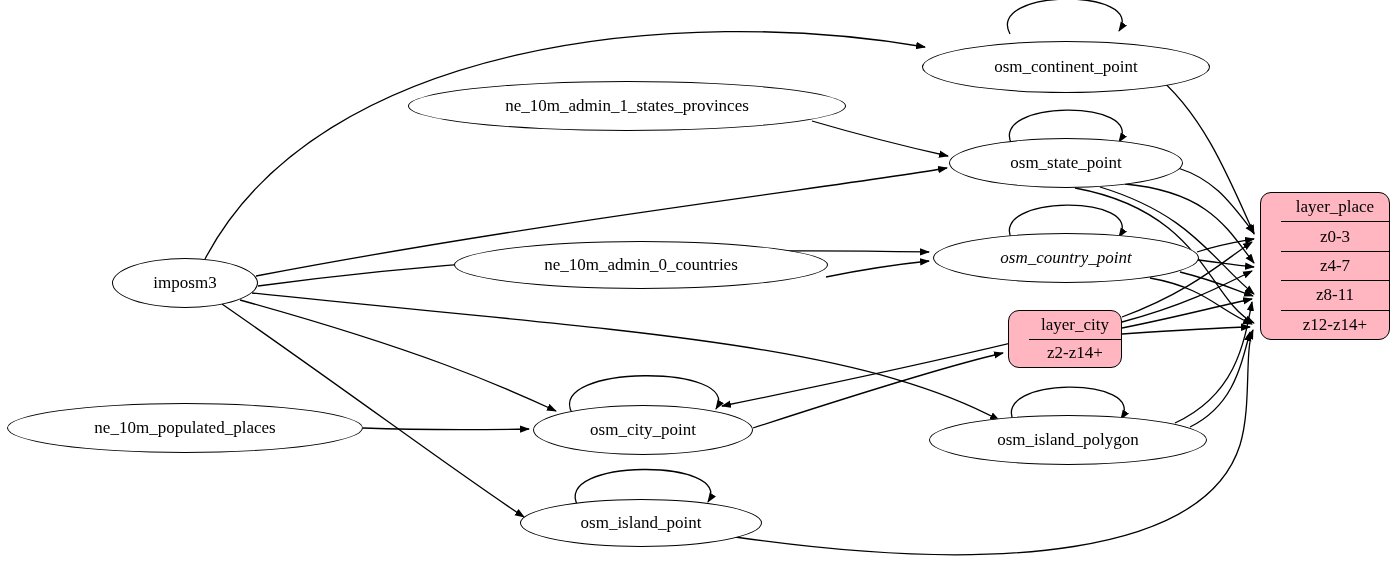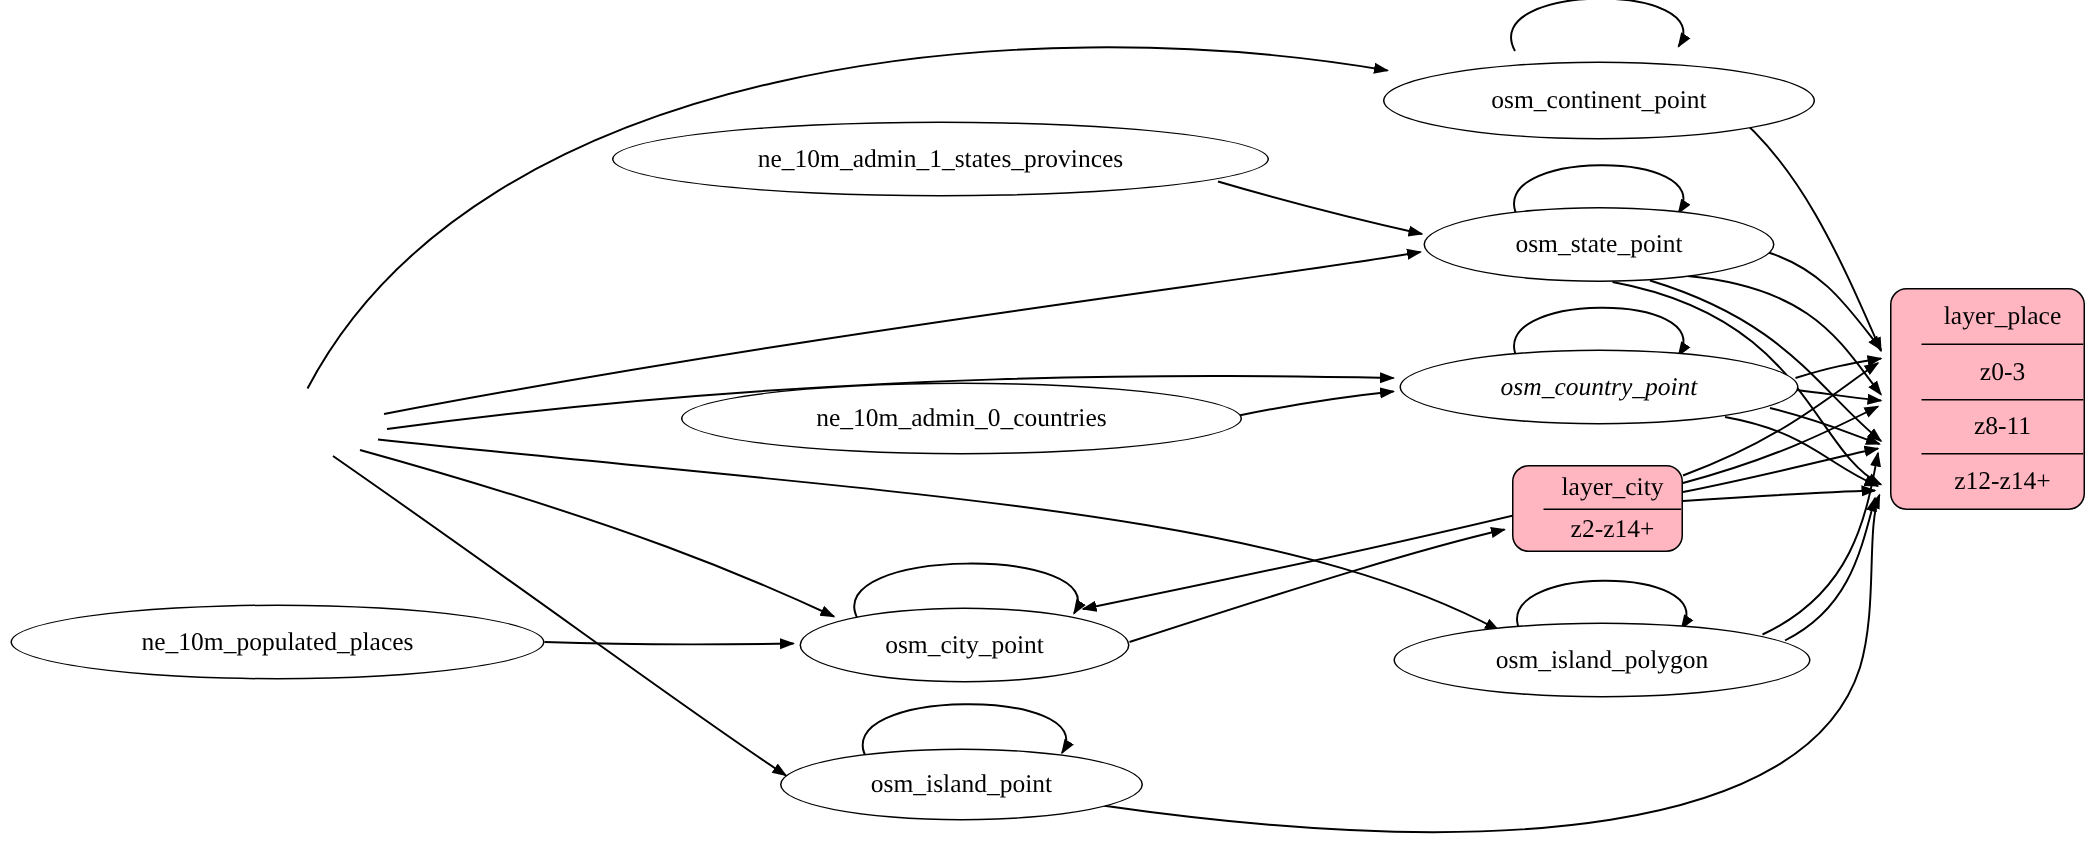--- a/index.html
+++ b/index.html
@@ -12,21 +12,21 @@
   .record{border:1.5px solid #000;border-radius:11px;background:#ffb6c1;
           display:flex;flex-direction:column;align-items:stretch;justify-content:stretch;
           padding:0;overflow:hidden;}
   .rec-row{flex:1;display:flex;align-items:center;justify-content:center;
            font-size:17px;color:#000;margin-left:20px;}
   .rec-row + .rec-row{border-top:1.4px solid #000;font-family:Liberation Serif, serif;}
 
   
   .n-imposm3             {left:112px; top:258px; width:146px; height:50px;}
   .n-ne1                 {left:408px; top:81px;  width:438px; height:50px;}
-  .n-ne0                 {left:454px; top:255px; width:374px; height:48px;}
+  .n-ne0                 {left:454px; top:241px; width:374px; height:48px;}
   .n-nepop               {left:7px;   top:403px; width:356px; height:50px;}
   .n-continent           {left:922px; top:41px;  width:288px; height:52px;}
   .n-state               {left:949px; top:138px; width:234px; height:50px;}
   .n-country             {left:933px; top:233px; width:266px; height:50px;font-style:italic;}
   .n-city                {left:533px; top:405px; width:220px; height:50px;align-items:center;}
   .n-islandpoly          {left:929px; top:415px; width:278px; height:50px;}
   .n-islandpt            {left:520px; top:499px; width:242px; height:48px;}
   .n-layer-city          {left:1008px;top:310px; width:114px; height:58px;}
   .n-layer-place         {left:1260px;top:192px; width:130px; height:148px;}
 </style>
@@ -77,20 +77,23 @@
       <path marker-end="url(#arrow)" d="M 1122,322 C 1182,306 1218,288 1252,271"></path>
       <path marker-end="url(#arrow)" d="M 1122,328 C 1182,316 1218,306 1252,299"></path>
       <path marker-end="url(#arrow)" d="M 1122,334 C 1182,330 1214,328 1250,327"></path>
 
       <path marker-end="url(#arrow)" d="M 1175,423 C 1235,395 1244,345 1252,302"></path>
       <path marker-end="url(#arrow)" d="M 1190,427 C 1232,406 1240,370 1250,332"></path>
       <path marker-end="url(#arrow)" d="M 735,537 C 1000,575 1205,555 1240,445 C 1252,405 1244,352 1253,330"></path>
     </g>
   </svg>
 
+  <div class="node ellipse n-imposm3">
+    <span>imposm3</span>
+  </div>
   <div class="node ellipse n-ne1">
     <span>ne_10m_admin_1_states_provinces</span>
   </div>
   <div class="node ellipse n-ne0">
     <span>ne_10m_admin_0_countries</span>
   </div>
   <div class="node ellipse n-nepop">
     <span>ne_10m_populated_places</span>
   </div>
   <div class="node ellipse n-continent">
@@ -113,17 +116,18 @@
   </div>
 
   <div class="node record n-layer-city">
     <div class="rec-row">layer_city</div>
     <div class="rec-row">z2-z14+</div>
   </div>
 
   <div class="node record n-layer-place">
     <div class="rec-row">layer_place</div>
     <div class="rec-row">z0-3</div>
+    <div class="rec-row">z4-7</div>
     <div class="rec-row">z8-11</div>
     <div class="rec-row">z12-z14+</div>
   </div>
 
 </div>
 
 </body></html>

